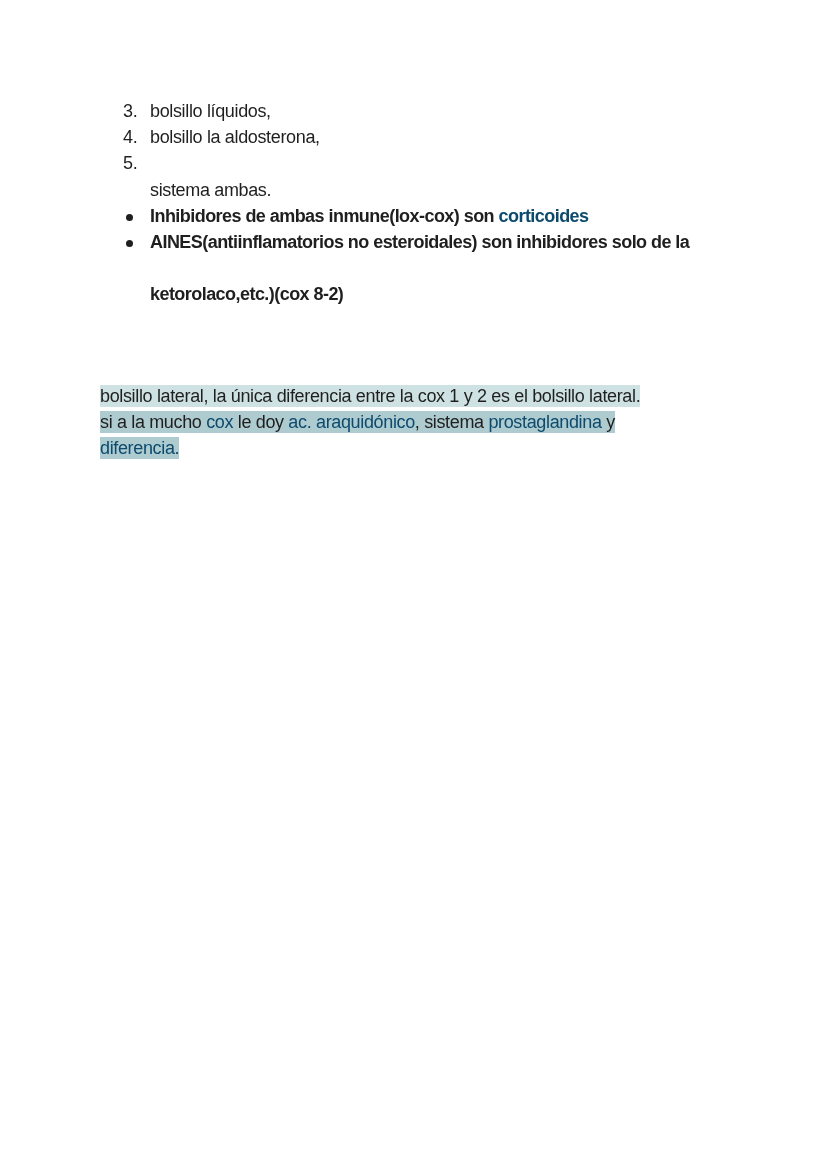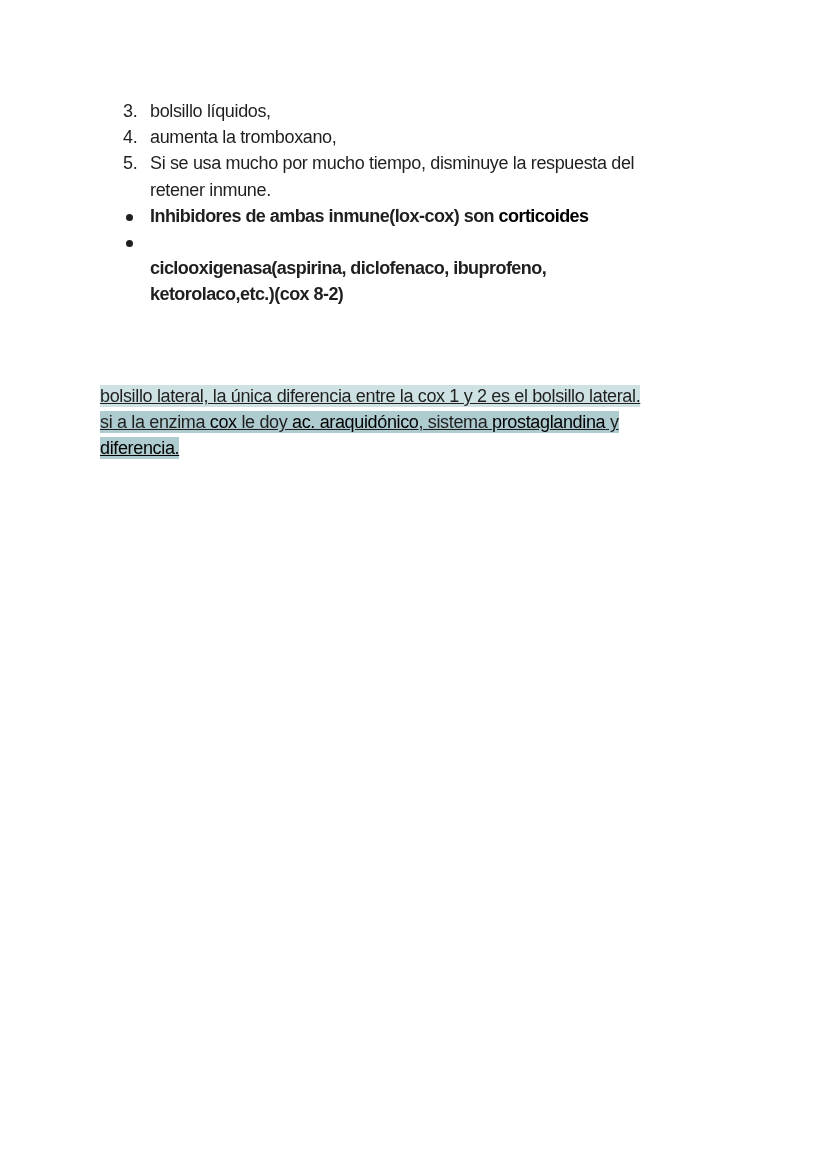--- a/index.html
+++ b/index.html
@@ -50,21 +50,21 @@
       width: 7px;
       height: 7px;
       border-radius: 50%;
       background: #1f1f1f;
     }
     .bold {
       font-weight: bold;
       letter-spacing: -0.55px;
     }
     .red {
-      color: #000000;
+      color: #0c4a6e;
     }
     .para {
       position: absolute;
       left: 100px;
       top: 383px;
       width: 640px;
       line-height: 26.2px;
       letter-spacing: -0.35px;
     }
     .hl-light {
@@ -72,57 +72,56 @@
     }
     .hl-dark {
       background: #aecbcf;
     }
     .para-line {
       display: block;
       white-space: nowrap;
     }
     .para-line span.hl {
       padding: 1px 0;
-      text-decoration: underline;
     }
   </style>
 </head>
 <body>
 
 <div class="page">
 
   <ul class="list">
     <li class="list-item">
       <span class="marker">3.</span>
       <span>bolsillo líquidos,</span>
     </li>
     <li class="list-item">
       <span class="marker">4.</span>
-      <span>aumenta la tromboxano,</span>
+      <span>bolsillo la aldosterona,</span>
     </li>
     <li class="list-item">
       <span class="marker">5.</span>
-      <span>Si se usa mucho por mucho tiempo, disminuye la respuesta del</span><br>
-      <span>retener inmune.</span>
+      <br>
+      <span>sistema ambas.</span>
     </li>
     <li class="list-item bold">
       <span class="bullet-marker"></span>
       <span>Inhibidores de ambas inmune(lox-cox) son </span><span class="red">corticoides</span><br>
     </li>
     <li class="list-item bold">
       <span class="bullet-marker"></span>
+      <span>AINES(antiinflamatorios no esteroidales) son inhibidores solo de la</span><br>
       <br>
-      <span>ciclooxigenasa(aspirina, diclofenaco, ibuprofeno,</span><br>
       <span>ketorolaco,etc.)(cox 8-2)</span>
     </li>
   </ul>
 
   <div class="para">
     <span class="para-line">
       <span class="hl hl-light">bolsillo lateral, la única diferencia entre la cox 1 y 2 es el bolsillo lateral.</span>
     </span>
-    <span class="para-line"><span class="hl hl-dark"><span>si a la enzima </span><span class="red">cox</span><span> le doy </span><span class="red">ac. araquidónico</span><span>, sistema </span><span class="red">prostaglandina</span><span> y</span></span></span>
+    <span class="para-line"><span class="hl hl-dark"><span>si a la mucho </span><span class="red">cox</span><span> le doy </span><span class="red">ac. araquidónico</span><span>, sistema </span><span class="red">prostaglandina</span><span> y</span></span></span>
     <span class="para-line">
       <span class="hl hl-dark red">diferencia.</span>
     </span>
   </div>
 
 </div>
 
 </body></html>

